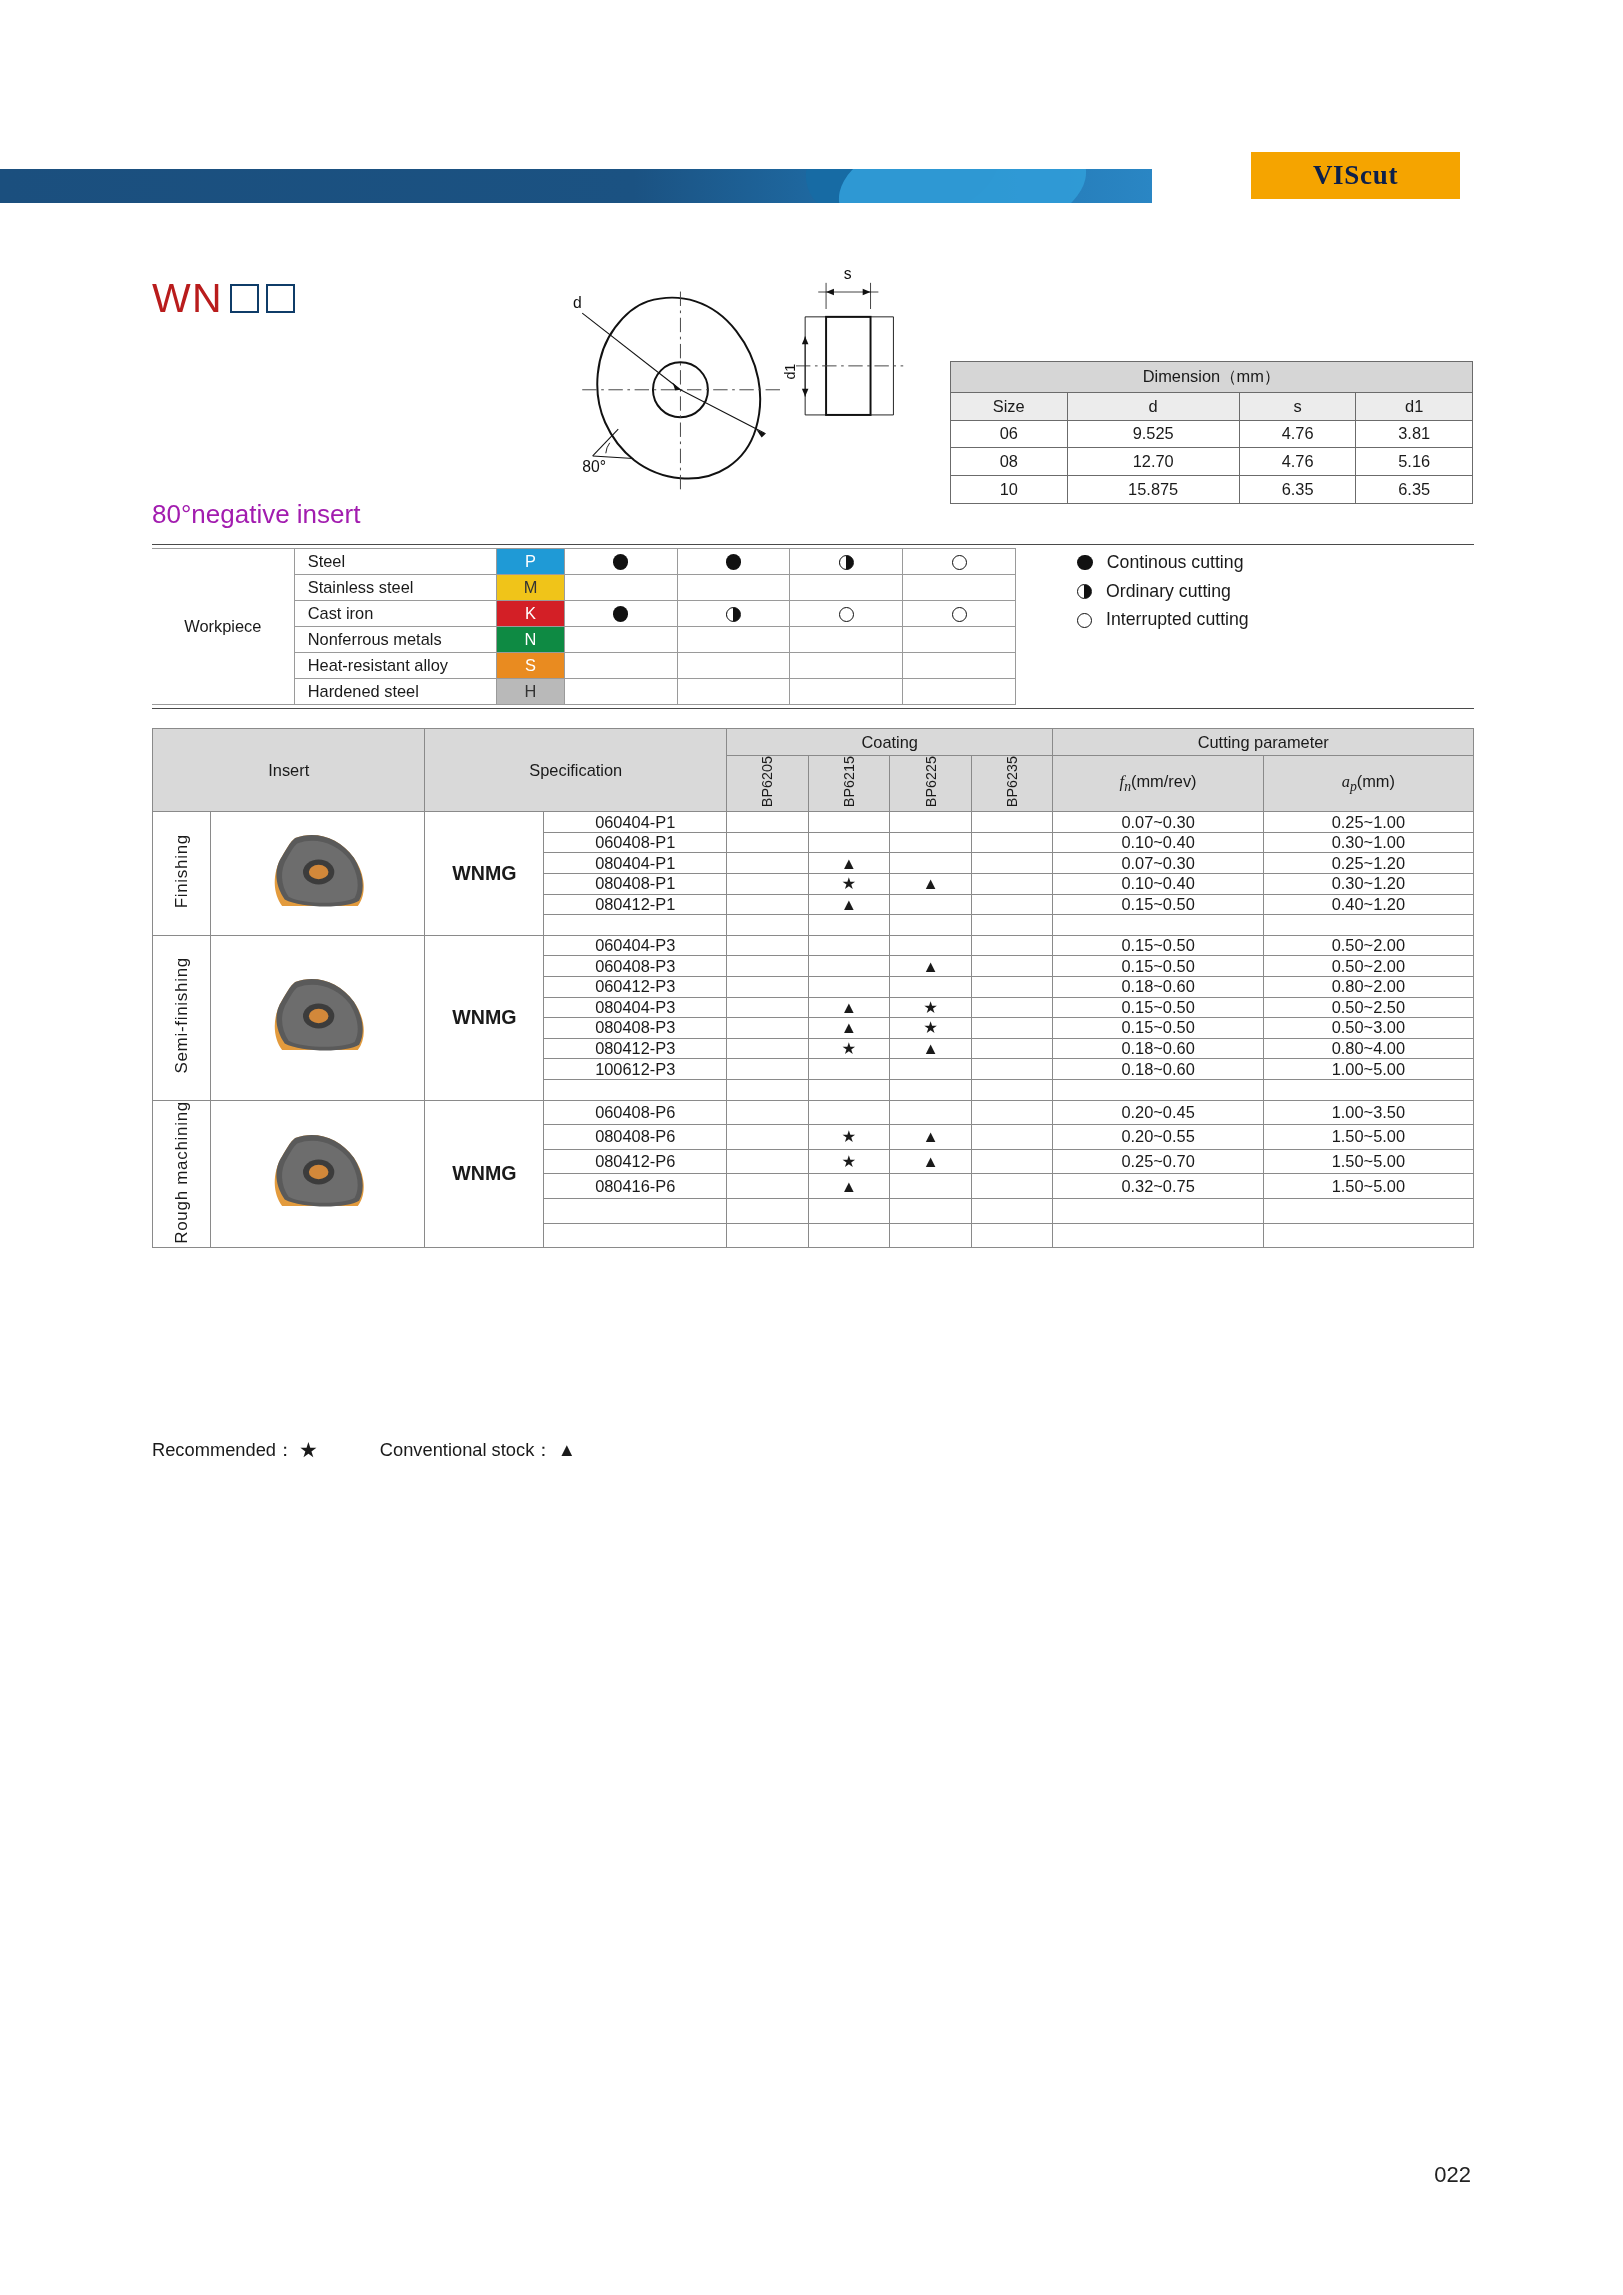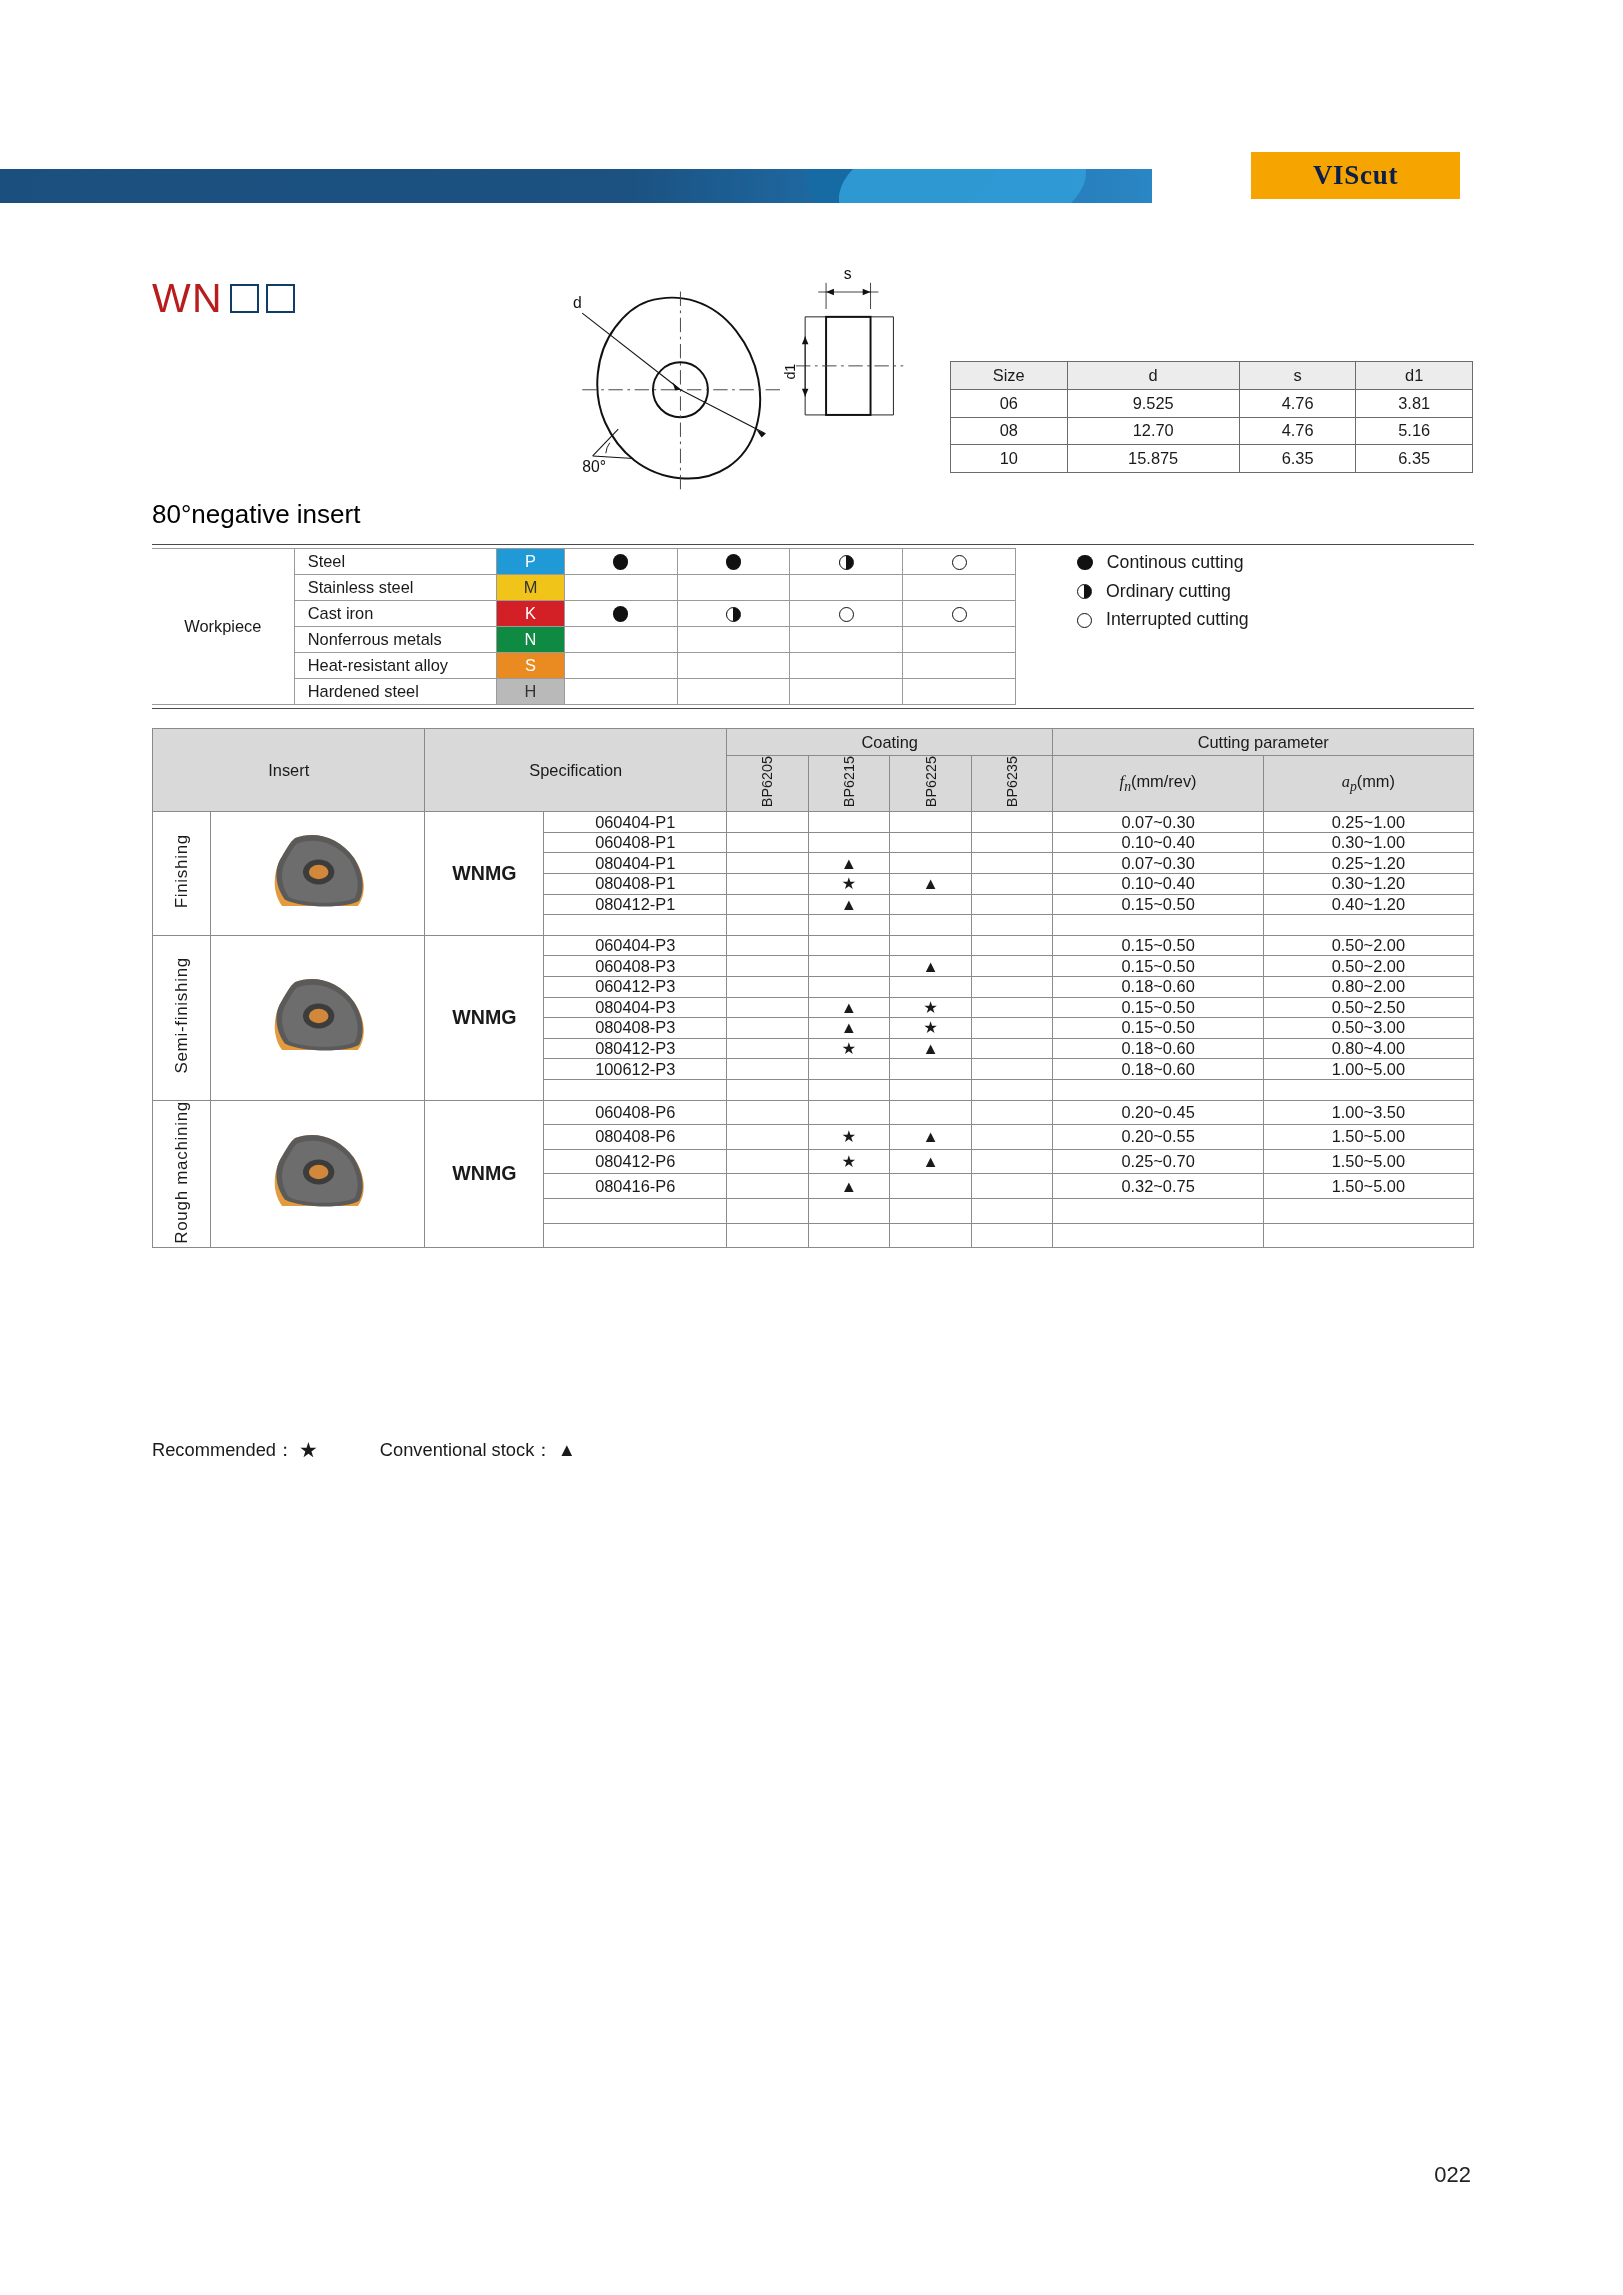--- a/index.html
+++ b/index.html
@@ -86,21 +86,21 @@
     width: 25px;
     height: 25px;
     border: 2.6px solid #0f3c68;
     margin-left: 3.9px;
   }
   .subtitle {
     position: absolute;
     left: 152px;
     top: 499px;
     font-size: 26px;
-    color: #000000;
+    color: #a21caf;
   }
 
   
   .drawing {
     position: absolute;
     left: 484px;
     top: 262px;
     width: 406px;
     height: 249px;
   }
@@ -363,20 +363,23 @@
 
     <line x1="40" y1="120" x2="40" y2="212" stroke="#111" stroke-width="1.2"></line>
     <polygon points="40,120 35,132 45,132" fill="#111"></polygon>
     <polygon points="40,212 35,200 45,200" fill="#111"></polygon>
     <text x="24" y="186" font-size="22" font-family="Liberation Sans, sans-serif" fill="#111" transform="rotate(-90 24,186)">d1</text>
   </svg>
 </div>
 
 <table class="dim-table">
   <thead>
+    <tr>
+      <th colspan="4">Dimension（mm）</th>
+    </tr>
     <tr class="hdr-row">
       <th>Size</th>
       <th>d</th>
       <th>s</th>
       <th>d1</th>
     </tr>
   </thead>
   <tbody>
     <tr>
       <td>06</td>

